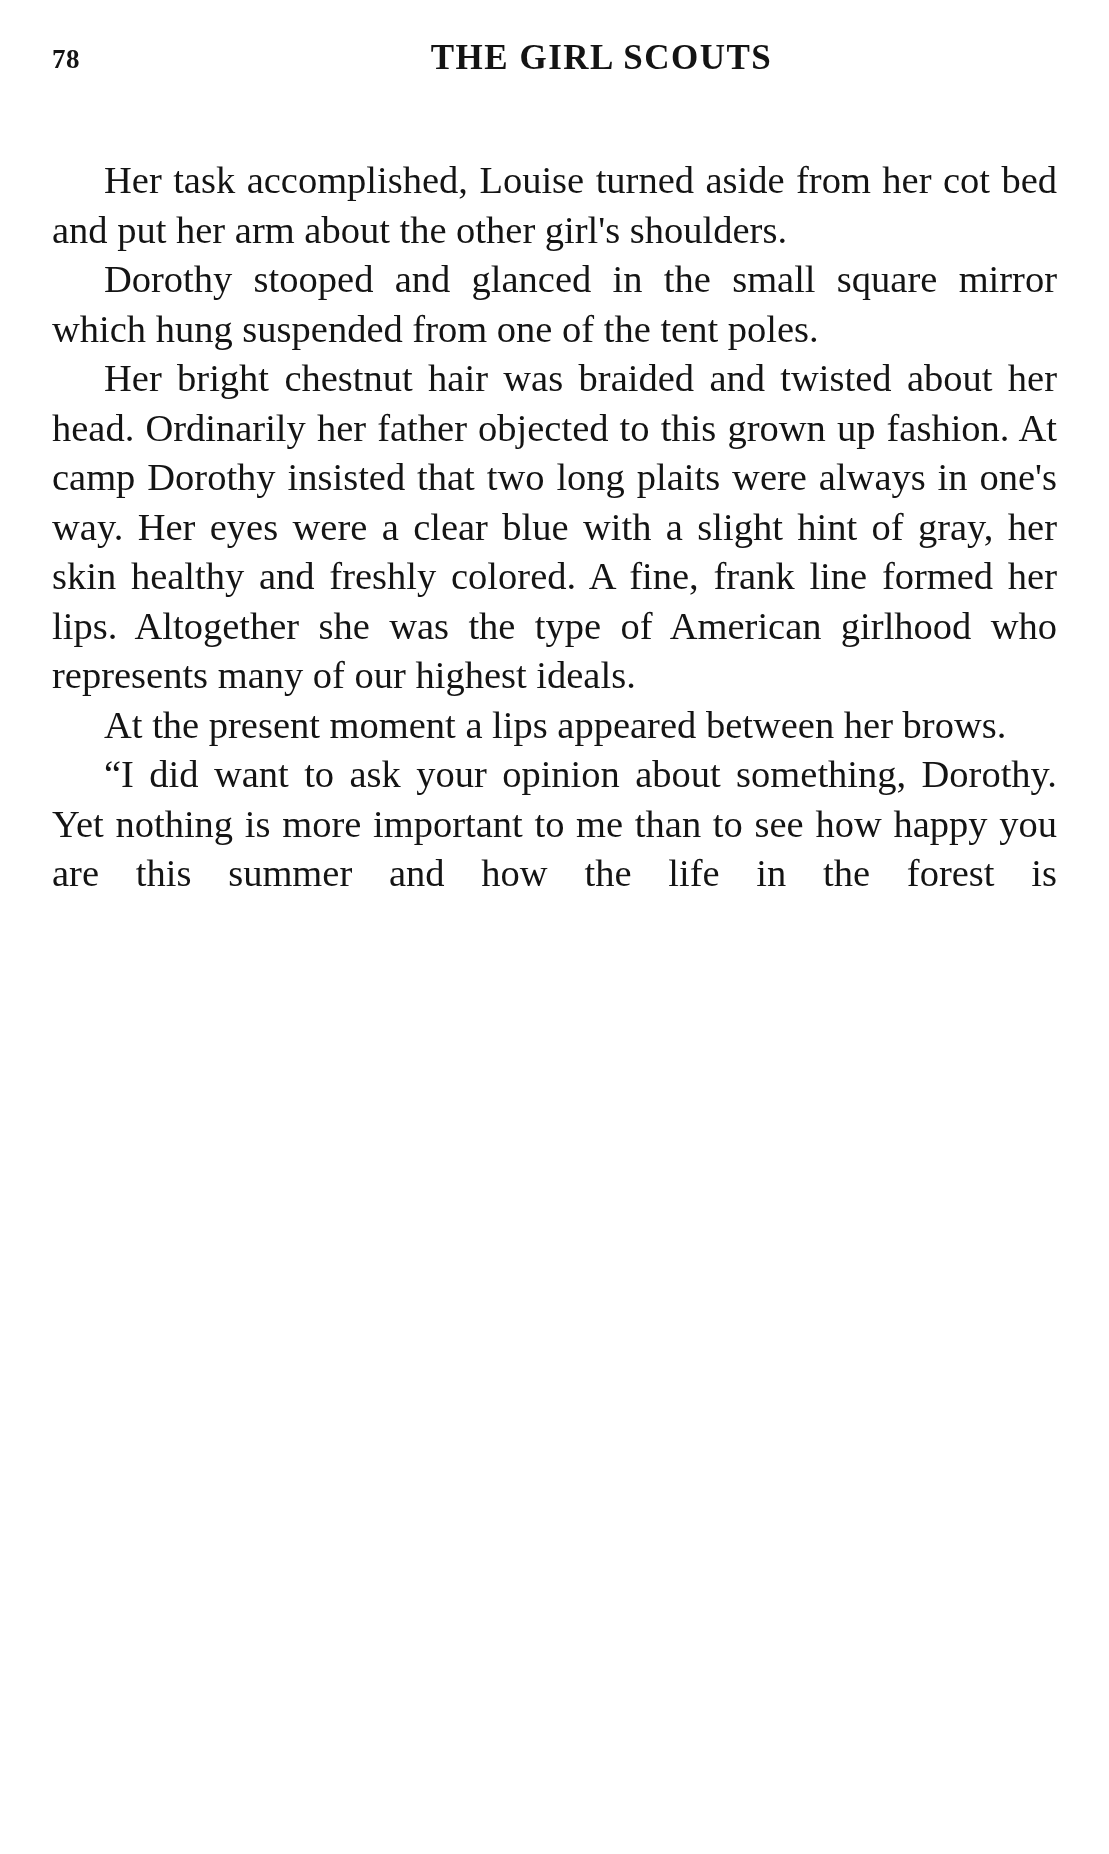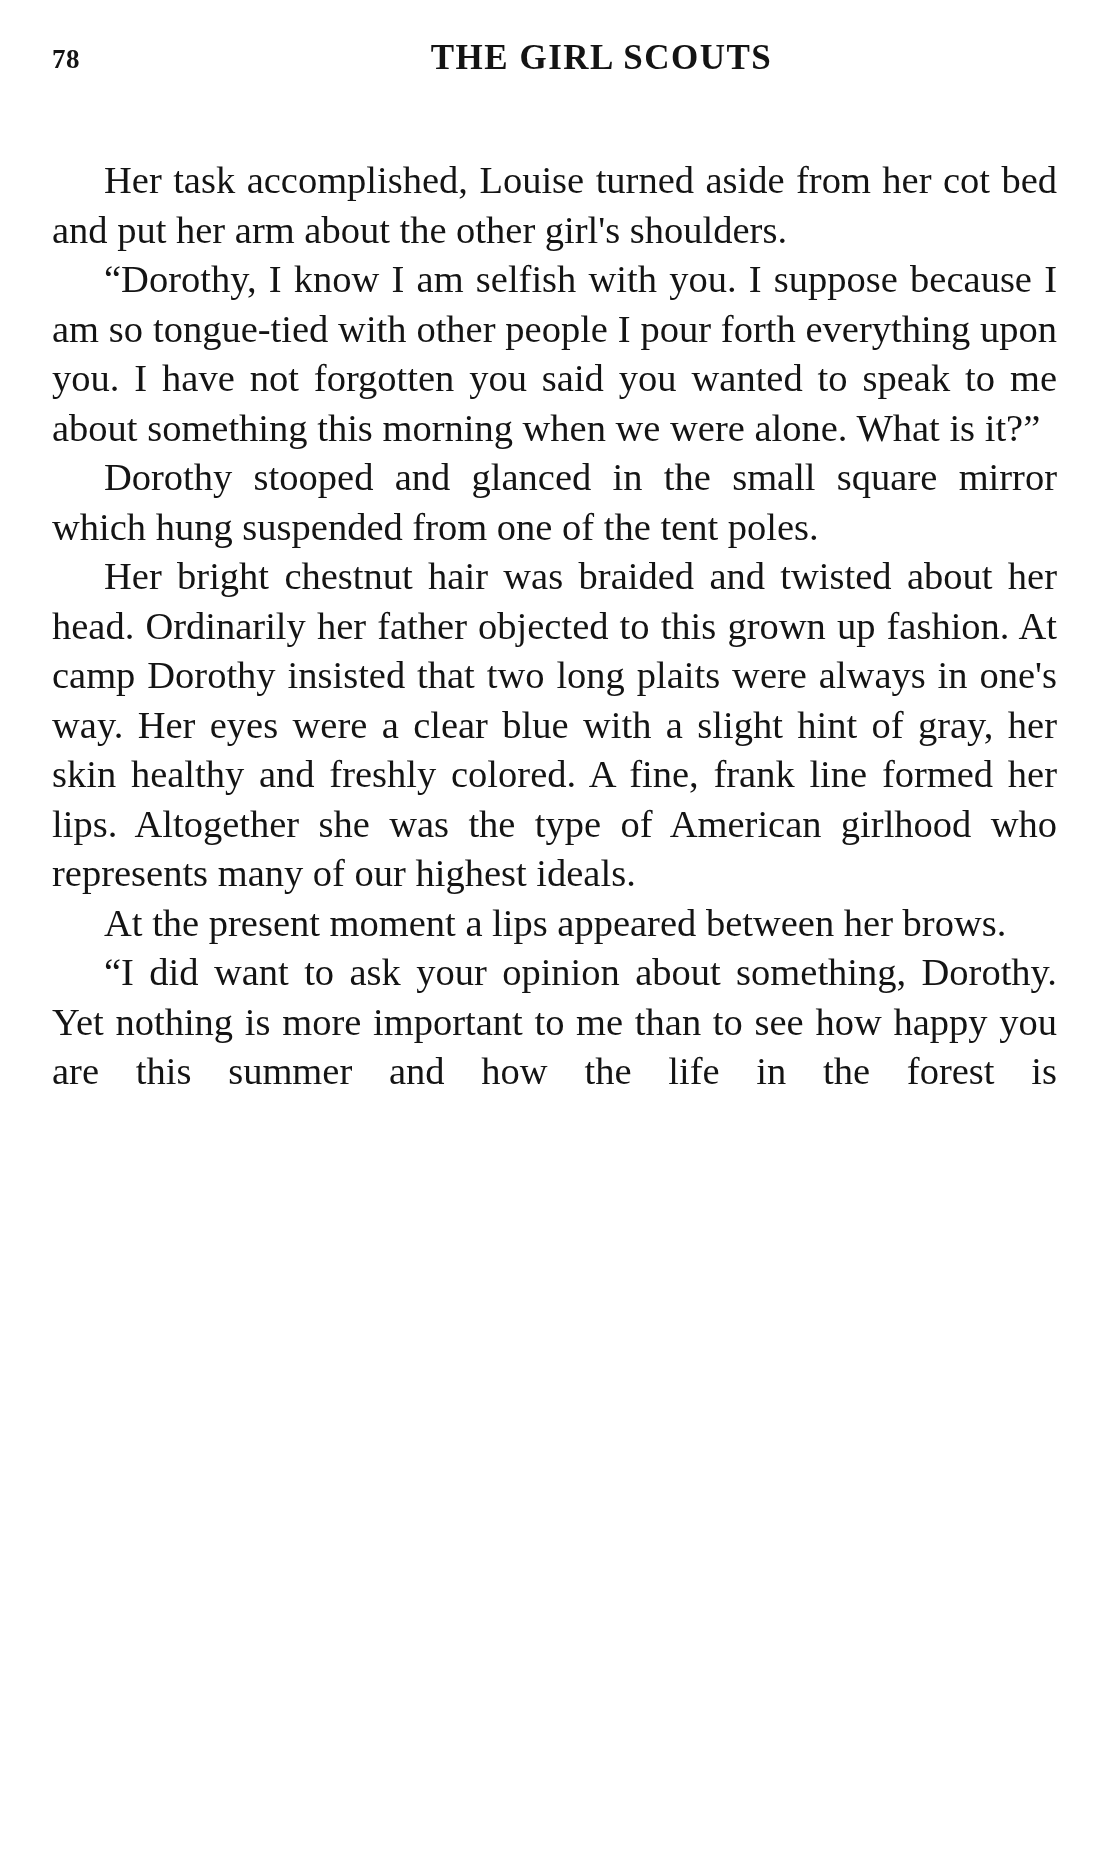--- a/index.html
+++ b/index.html
@@ -78,20 +78,19 @@
 
 <div class="page">
 
   <div class="running-head">
     <span class="folio">78</span>
     <span class="head-title">THE  GIRL  SCOUTS</span>
   </div>
 
   <div class="body-text">
     <p>Her task accomplished, Louise turned aside from her cot bed and put her arm about the other girl's shoulders.</p>
-    <p>“Dorothy, I know I am selfish with you. I suppose because I am so tongue-tied with other people I pour forth everything upon you.  I have not forgotten you said you wanted to speak to me about something this morning when we were alone.  What is it?”</p>
     <p>Dorothy stooped and glanced in the small square mirror which hung suspended from one of the tent poles.</p>
     <p>Her bright chestnut hair was braided and twisted about her head.  Ordinarily her father objected to this grown up fashion.  At camp Dorothy insisted that two long plaits were always in one's way.  Her eyes were a clear blue with a slight hint of gray, her skin healthy and freshly colored.  A fine, frank line formed her lips.  Altogether she was the type of American girlhood who represents many of our highest ideals.</p>
     <p>At the present moment a lips appeared between her brows.</p>
     <p class="last-partial">“I did want to ask your opinion about something, Dorothy.  Yet nothing is more important to me than to see how happy you are this summer and how the life in the forest is</p>
   </div>
 
 </div>
 
 </body></html>

